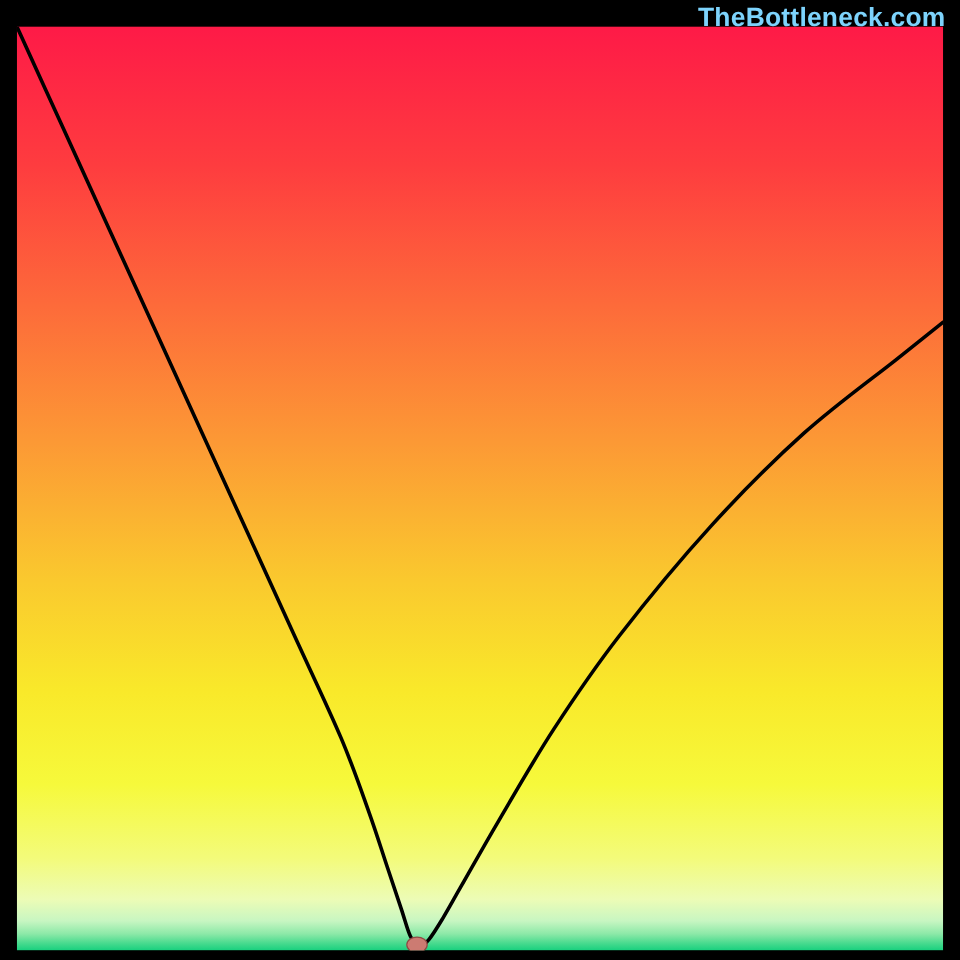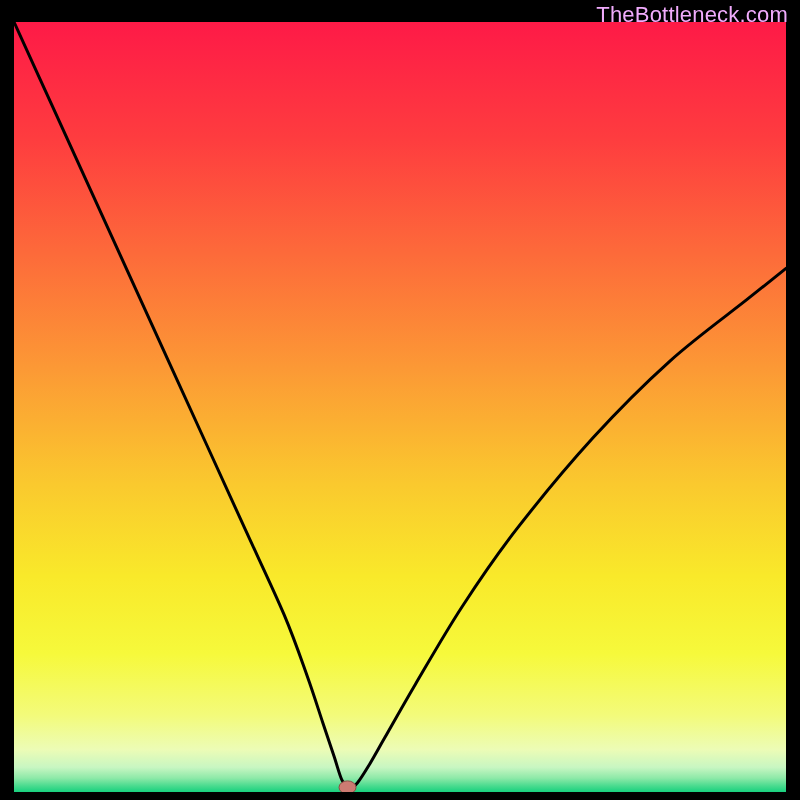--- a/index.html
+++ b/index.html
@@ -23,23 +23,23 @@
     position: absolute;
     left: 0;
     top: 0;
     width: 772px;
     height: 770px;
   }
   .watermark {
     position: absolute;
     top: 2px;
     right: 12px;
-    color: #f0abfc;
+    color: #7dd3fc;
     font-size: 22px;
-    font-weight: 400;
+    font-weight: 700;
     letter-spacing: 0.2px;
     user-select: none;
   }
 </style>
 </head>
 <body>
 
 <div class="frame">
   <svg class="plot" viewBox="0 0 772 770" preserveAspectRatio="none">
     <defs>

